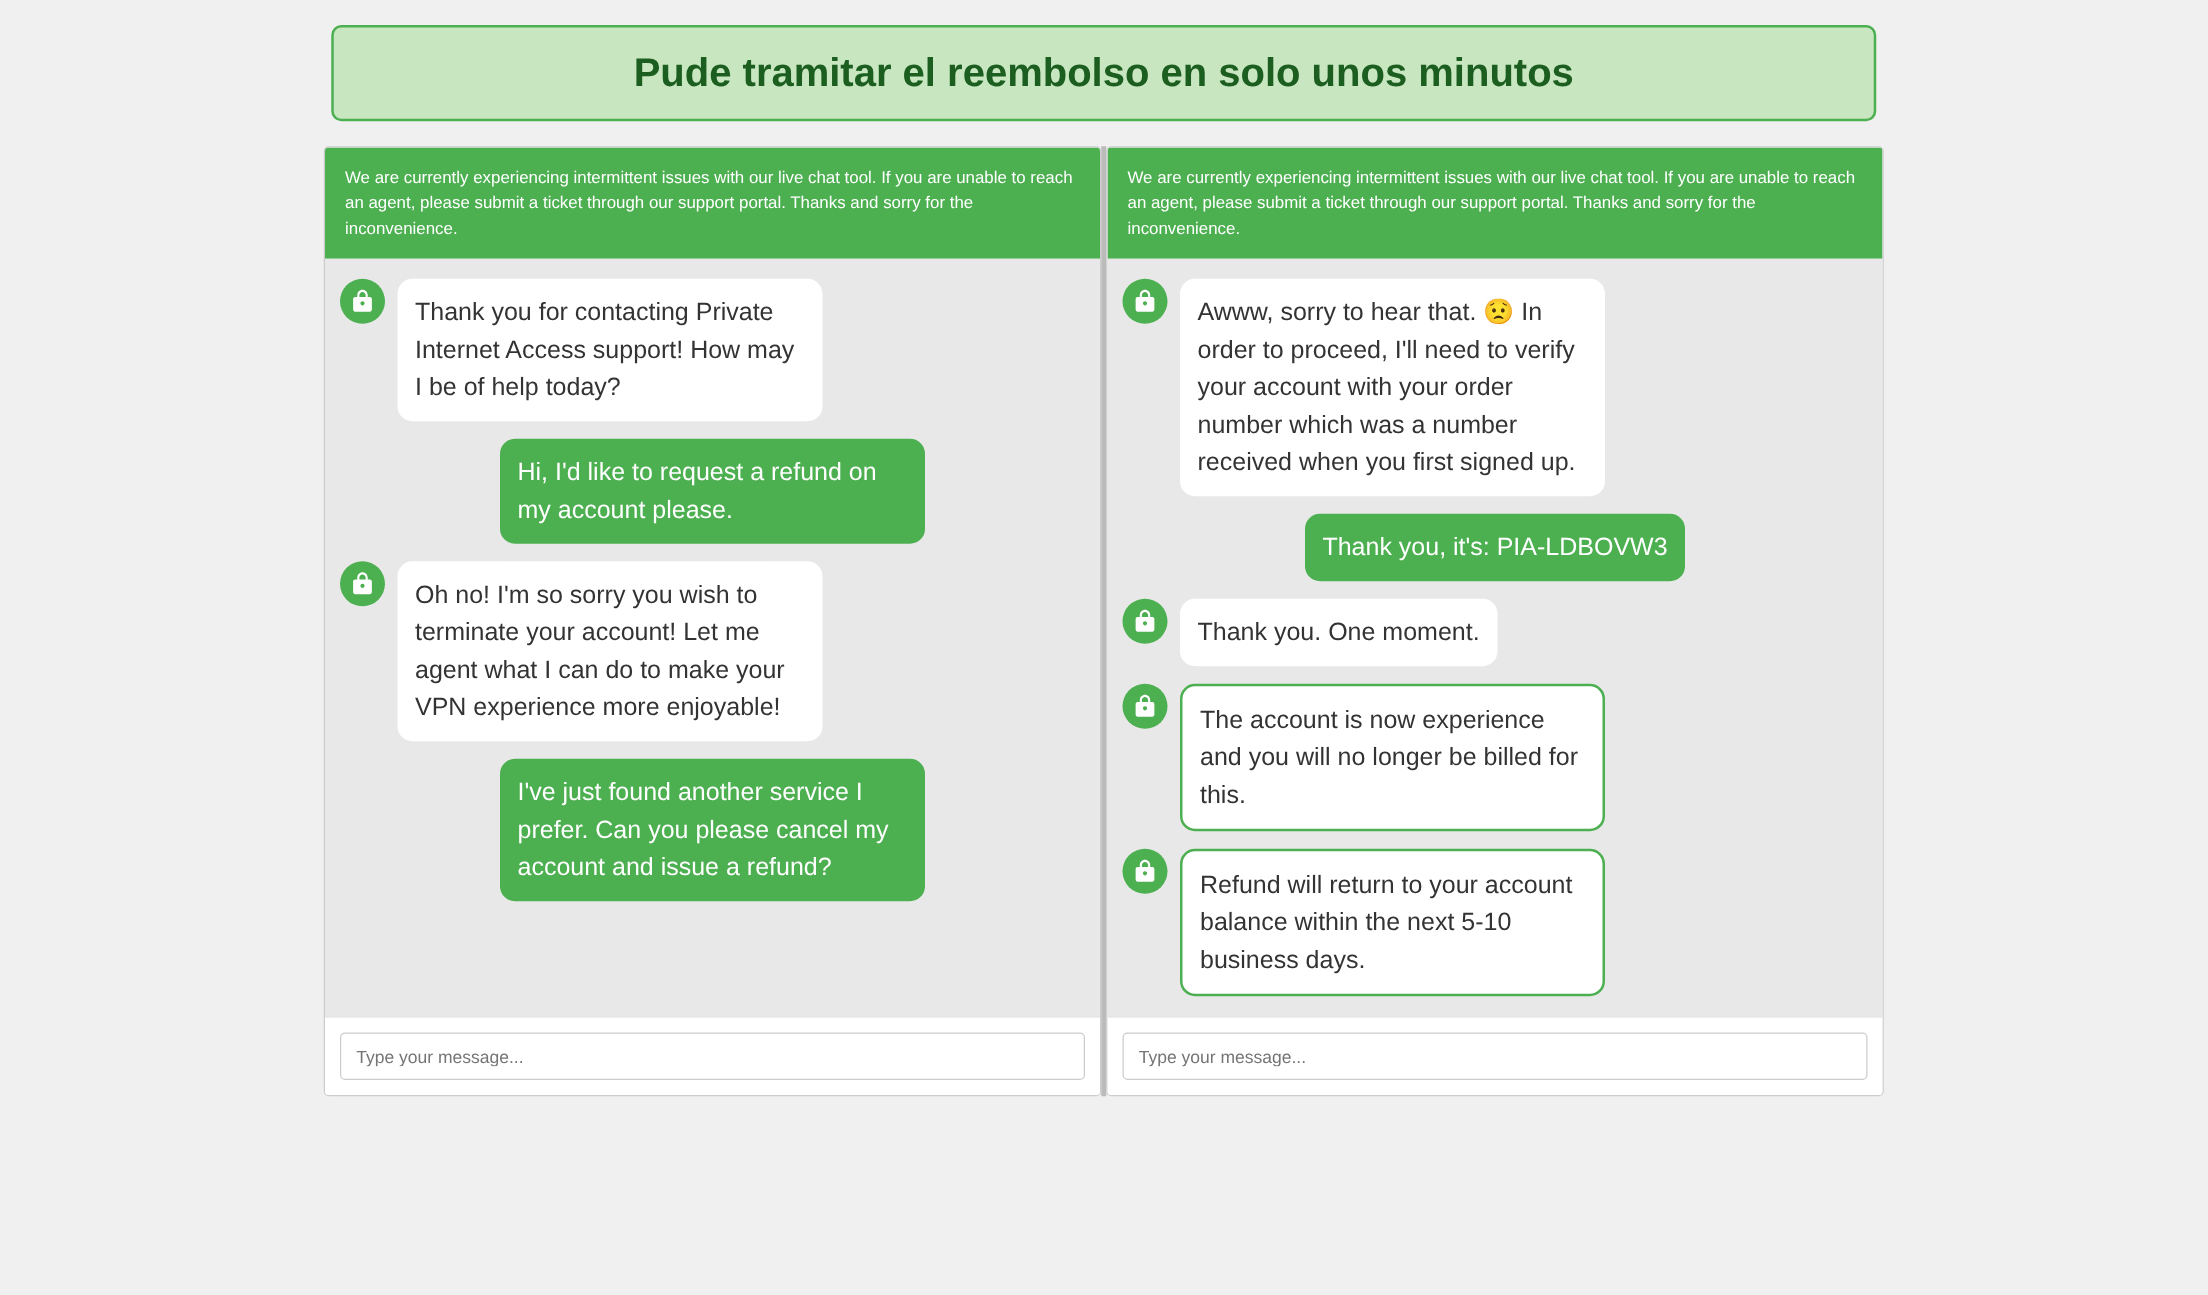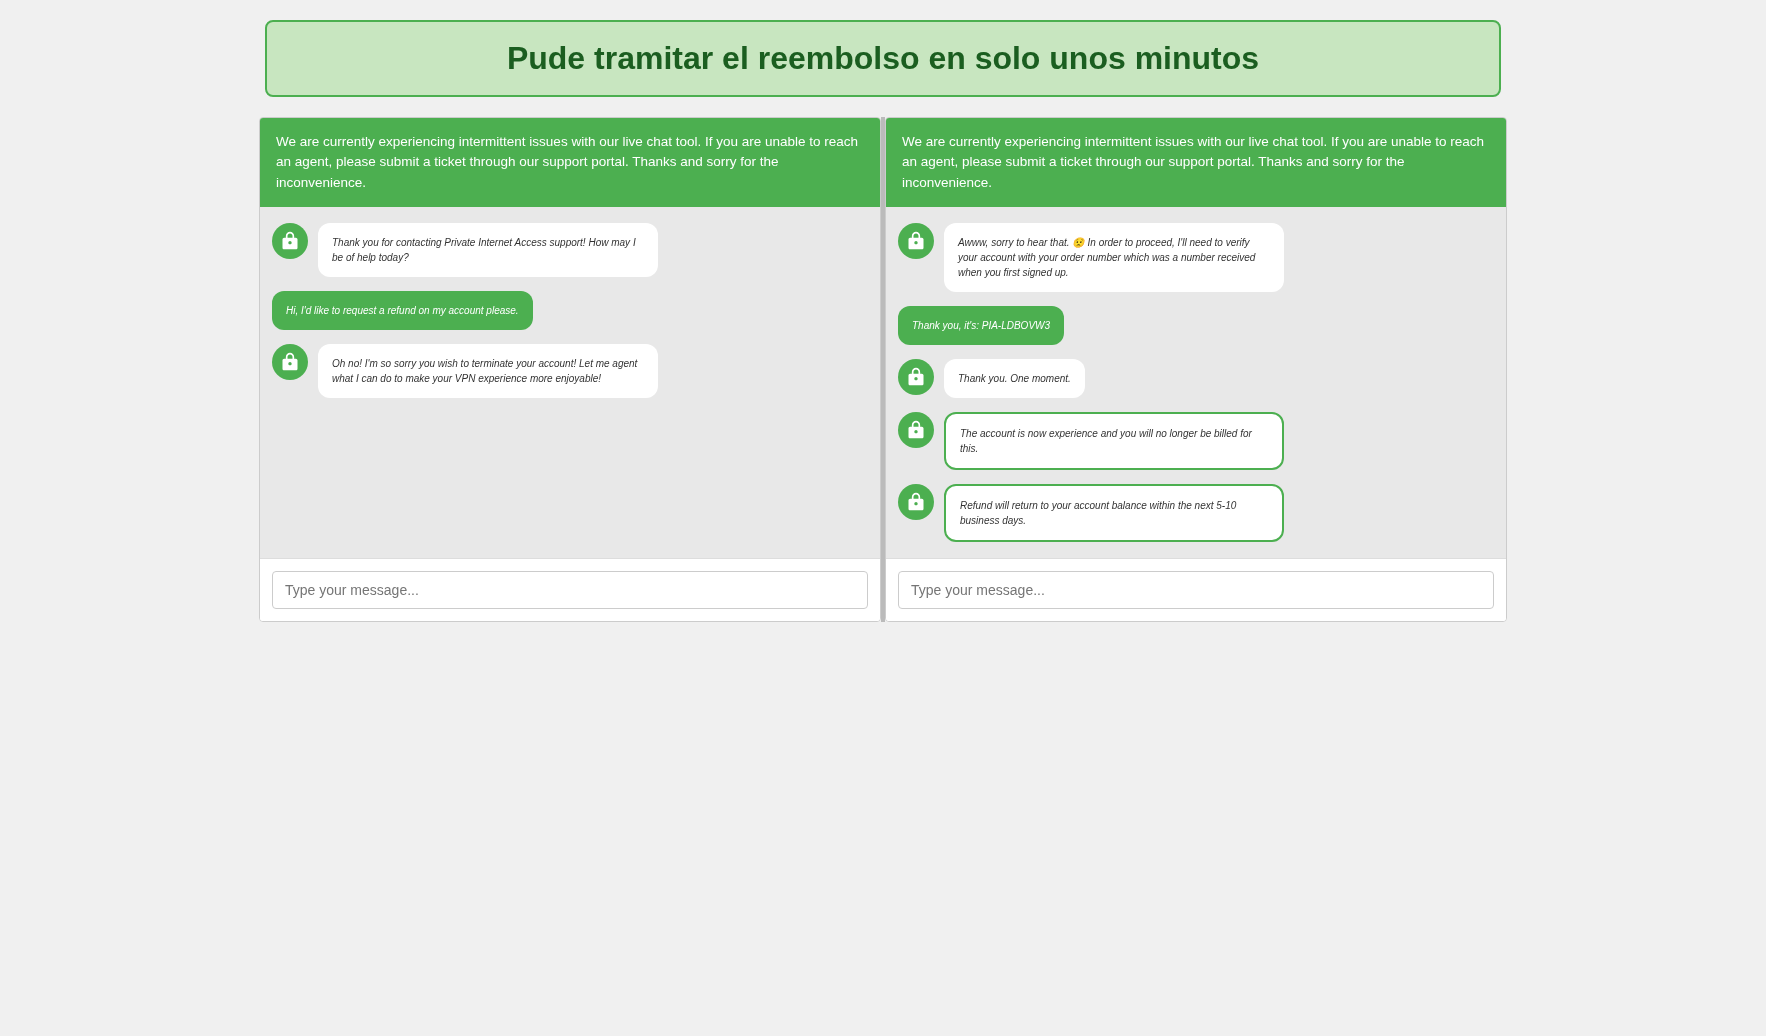--- a/index.html
+++ b/index.html
@@ -65,21 +65,21 @@
       height: 580px;
     }
 
     .message-row {
       display: flex;
       align-items: flex-start;
       gap: 10px;
     }
 
     .message-row.user {
-      justify-content: flex-start;
+      justify-content: center;
     }
 
     .avatar {
       width: 36px;
       height: 36px;
       background: #4caf50;
       border-radius: 50%;
       display: flex;
       align-items: center;
       justify-content: center;
@@ -89,24 +89,23 @@
     .avatar svg {
       width: 20px;
       height: 20px;
     }
 
     .bubble {
       background: white;
       border-radius: 12px;
       padding: 12px 14px;
       max-width: 340px;
-      font-size: 10px;
+      font-size: 20px;
       line-height: 1.5;
       color: #333;
-      font-style: italic;
     }
 
     .bubble.user {
       background: #4caf50;
       color: white;
       border-radius: 12px;
     }
 
     .bubble.highlighted {
       border: 2px solid #4caf50;
@@ -164,20 +163,23 @@
 
       <div class="message-row">
         <div class="avatar">
           <svg viewBox="0 0 24 24" fill="white">
             <path d="M12 1C9.24 1 7 3.24 7 6v2H5c-1.1 0-2 .9-2 2v10c0 1.1.9 2 2 2h14c1.1 0 2-.9 2-2V10c0-1.1-.9-2-2-2h-2V6c0-2.76-2.24-5-5-5zm0 2c1.66 0 3 1.34 3 3v2H9V6c0-1.66 1.34-3 3-3zm0 9c1.1 0 2 .9 2 2s-.9 2-2 2-2-.9-2-2 .9-2 2-2z"></path>
           </svg>
         </div>
         <div class="bubble">Oh no! I'm so sorry you wish to terminate your account! Let me agent what I can do to make your VPN experience more enjoyable!</div>
       </div>
 
+      <div class="message-row user">
+        <div class="bubble user">I've just found another service I prefer. Can you please cancel my account and issue a refund?</div>
+      </div>
 
     </div>
 
     <div class="input-area">
       <input type="text" placeholder="Type your message..." style="">
     </div>
   </div>
 
   <div class="divider"></div>
 

